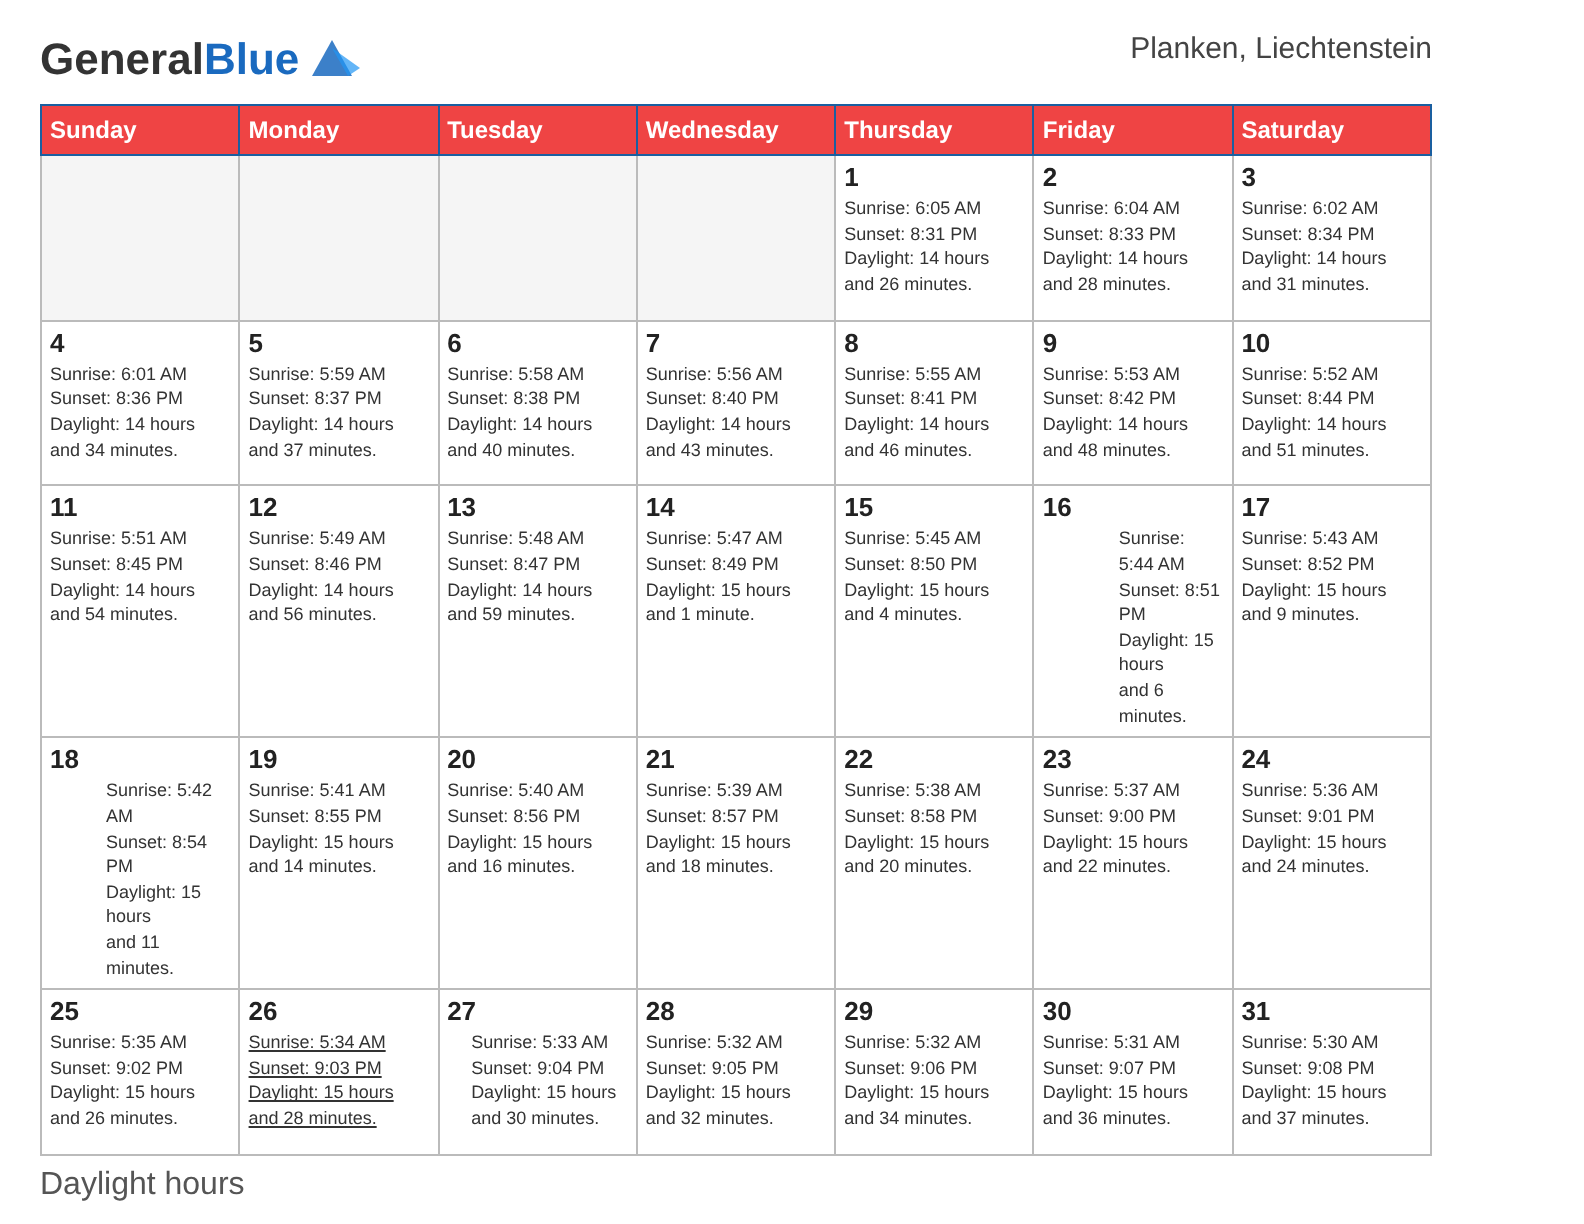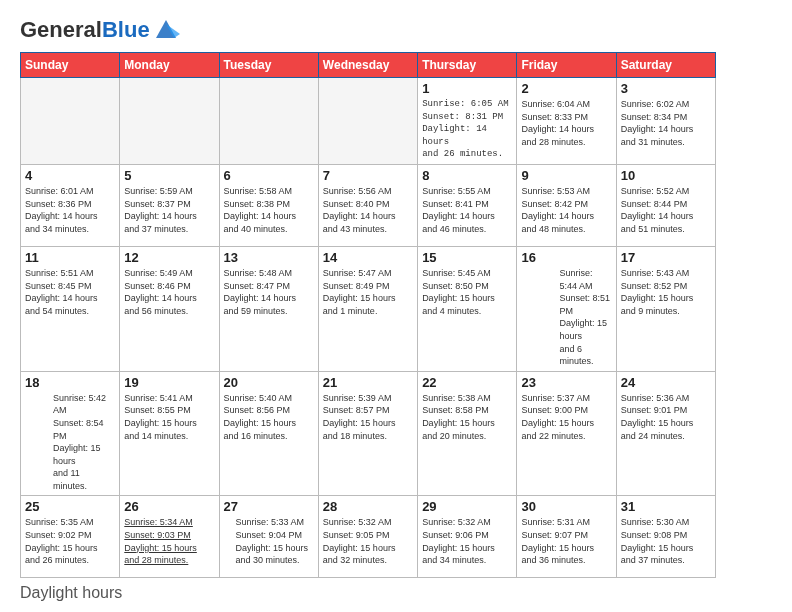--- a/index.html
+++ b/index.html
@@ -111,20 +111,21 @@
             <span class="logo-general">General</span><span class="logo-blue">Blue</span>
           </span>
           <svg class="logo-icon" viewBox="0 0 28 28">
             <polygon points="4,22 14,4 24,22" fill="#1a6abf" opacity="0.85"></polygon>
             <polygon points="14,8 22,22 28,18" fill="#2196f3" opacity="0.7"></polygon>
           </svg>
         </div>
       </div>
     </div>
     <div class="title-block">
+      <div class="location">Planken, Liechtenstein</div>
     </div>
   </div>
 
   <table class="calendar">
     <thead>
       <tr id="dow-row">
           <th>Sunday</th>
           <th>Monday</th>
           <th>Tuesday</th>
           <th>Wednesday</th>
@@ -134,21 +135,21 @@
         </tr>
     </thead>
     <tbody id="calendar-body">
     <tr>
           <td class="empty"></td>
           <td class="empty"></td>
           <td class="empty"></td>
           <td class="empty"></td>
           <td>
             <span class="day-num">1</span>
-            <div class="day-info" style="white-space: pre-line; font-family: Liberation Mono, monospace;">Sunrise: 6:05 AM
+            <div class="day-info" style="white-space: pre-line;">Sunrise: 6:05 AM
 Sunset: 8:31 PM
 Daylight: 14 hours
 and 26 minutes.</div>
           </td>
           <td>
             <span class="day-num">2</span>
             <div class="day-info" style="white-space: pre-line;">Sunrise: 6:04 AM
 Sunset: 8:33 PM
 Daylight: 14 hours
 and 28 minutes.</div>

